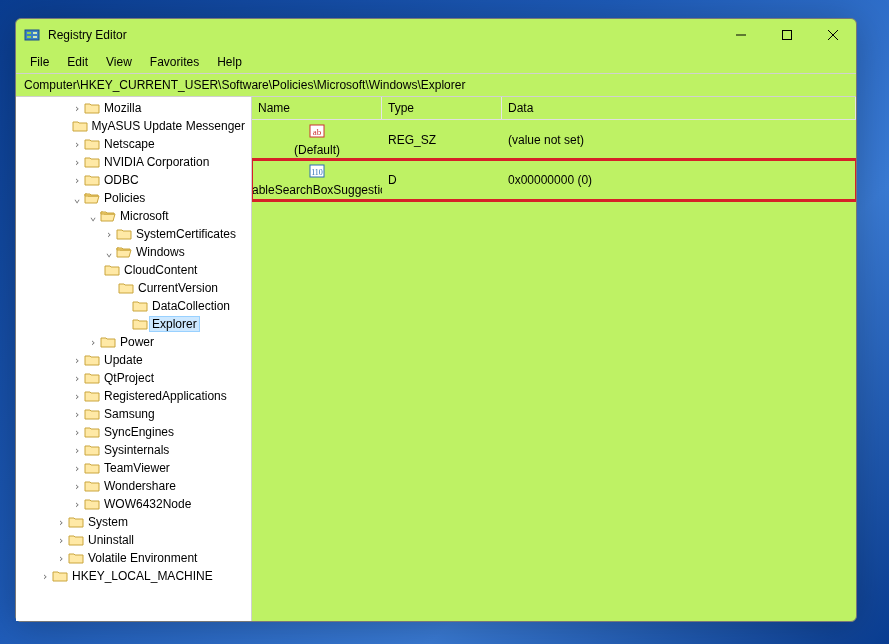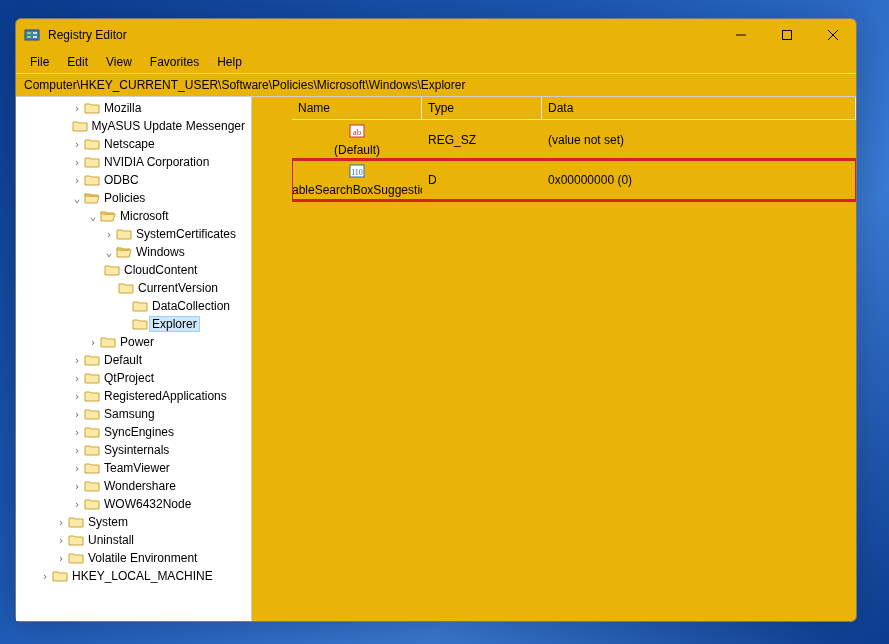--- a/index.html
+++ b/index.html
@@ -7,21 +7,21 @@
     margin: 0;
     font-family: "Segoe UI", Tahoma, sans-serif;
     font-size: 12px;
     background: linear-gradient(135deg, #0a3d91 0%, #1e5bb8 40%, #3a7bd5 70%, #0a3d91 100%);
     width: 889px;
     height: 644px;
     padding: 18px 15px;
     overflow: hidden;
   }
   .window {
-    background: #eab308;
+    background: #bef264;
     width: 842px;
     height: 604px;
     border: 1px solid #787878;
     border-radius: 6px;
     display: flex;
     flex-direction: column;
     box-shadow: 0 4px 40px rgba(0,0,0,.25);
   }
   .titlebar {
     height: 32px;
@@ -33,21 +33,21 @@
   }
   .titlebar .app-icon { width:16px; height:16px; margin-right:8px; display:flex; align-items:center; justify-content:center; }
   .titlebar .title { font-size: 12px; color:#000; }
   .win-controls { margin-left:auto; display:flex; }
   .win-btn { width:46px; height:32px; display:flex; align-items:center; justify-content:center; color:#000; }
   .menubar { display:flex; gap:2px; padding:2px 6px; }
   .menubar span { padding:2px 8px; cursor:default; }
   .addressbar { border-top:1px solid #d0d0d0; border-bottom:1px solid #d0d0d0; padding:4px 8px; font-size:12px; color:#000; white-space:nowrap; overflow:hidden; }
   .client { flex:1; display:flex; overflow:hidden; }
   .tree-pane { width:236px; border-right:1px solid #d0d0d0; overflow:auto; padding:2px 0; background:#fff; }
-  .list-pane { flex:1; display:flex; flex-direction:column;margin-left:40px; }
+  .list-pane { flex:1; display:flex; flex-direction:column; }
   .list-header { display:flex; border-bottom:1px solid #e0e0e0; font-size:12px; color:#000; }
   .list-header div { padding:4px 6px; border-right:1px solid #e5e5e5; }
   .col-name { width:130px; }
   .col-type { width:120px; }
   .col-data { flex:1; }
   .list-rows { flex:1; overflow:auto; }
   .row { display:flex; align-items:center; font-size:12px; padding:1px 0; }
   .row .cell { padding:2px 6px; white-space:nowrap; overflow:hidden; text-overflow:ellipsis;flex-direction:column; }
   .row .cell.name { width:130px; display:flex; align-items:center; gap:4px; }
   .row .cell.type { width:120px; }
@@ -272,21 +272,21 @@
             </div>
           </li>
           <li>
             <div class="node" style="padding-left: 54px;">
               <span class="twisty">›</span>
               <span>
                 <svg class="folder" viewBox="0 0 16 14">
                   <path d="M1 3 L6 3 L7 4 L15 4 L15 12 L1 12 Z" fill="#ffe9a6" stroke="#caa53d"></path>
                 </svg>
               </span>
-              <span class="label">Default</span>
+              <span class="label">Update</span>
             </div>
           </li>
           <li>
             <div class="node" style="padding-left: 54px;">
               <span class="twisty">›</span>
               <span>
                 <svg class="folder" viewBox="0 0 16 14">
                   <path d="M1 3 L6 3 L7 4 L15 4 L15 12 L1 12 Z" fill="#ffe9a6" stroke="#caa53d"></path>
                 </svg>
               </span>

